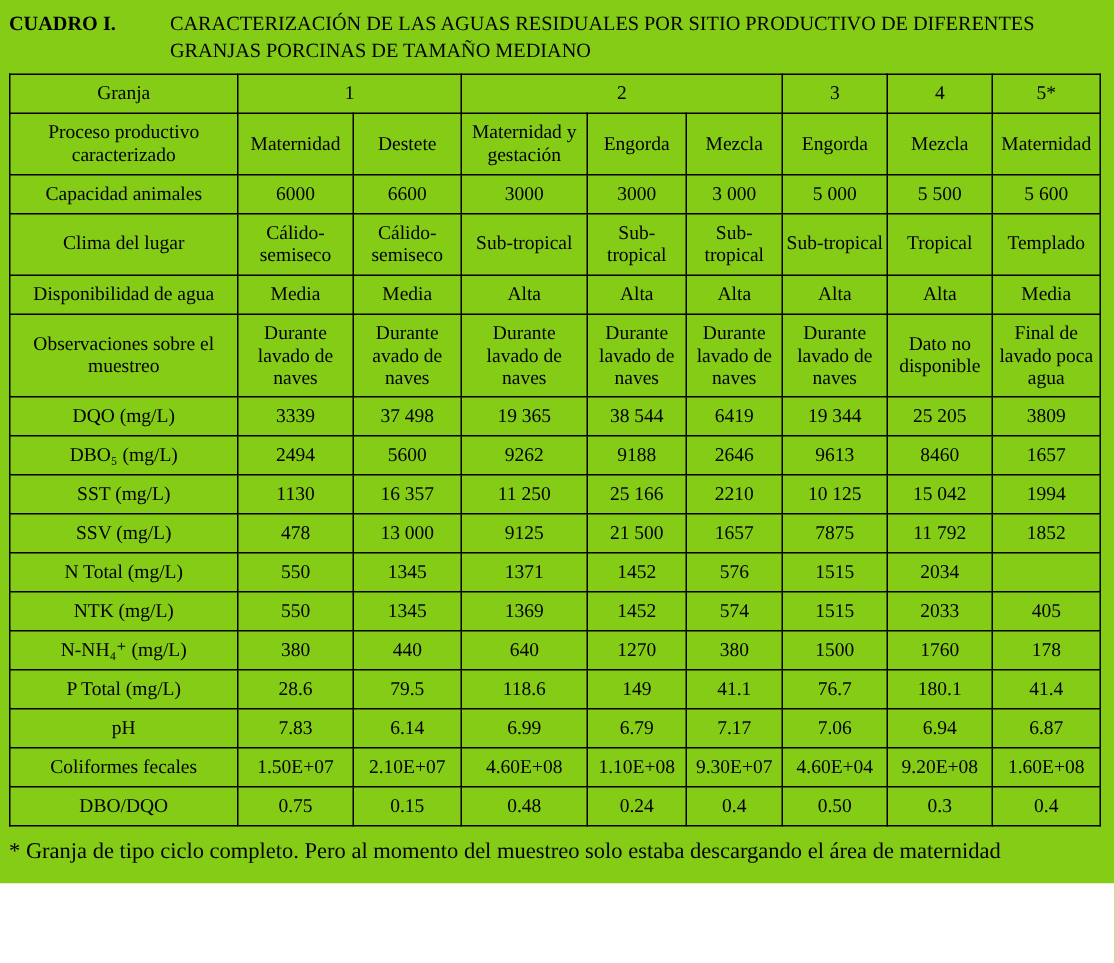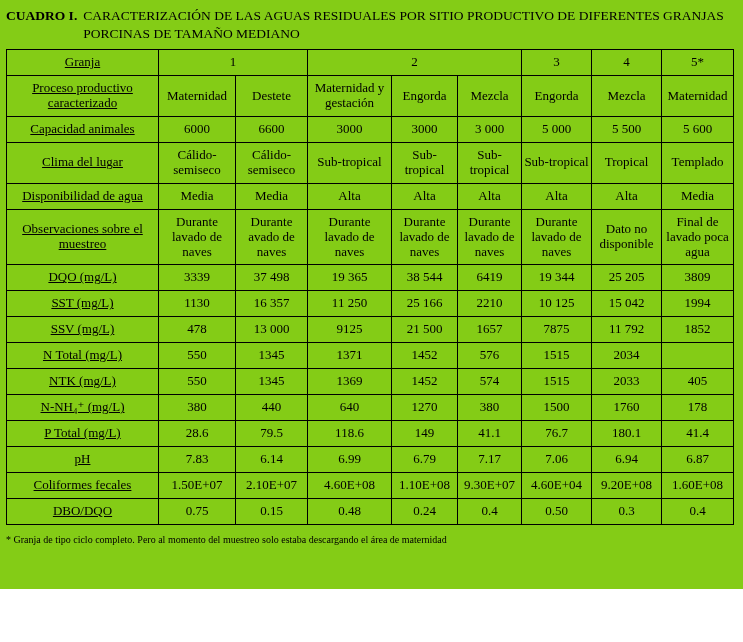--- a/index.html
+++ b/index.html
@@ -23,48 +23,48 @@
     font-size: 13.5px;
     line-height: 1.3;
     margin-bottom: 7px;
   }
   .caption-label {
     font-weight: bold;
     white-space: nowrap;
   }
   .caption-text {
     flex: 1;
+    margin-left: 30px;
   }
   table.data-table {
     border-collapse: collapse;
     width: 100%;
     table-layout: fixed;
   }
   table.data-table td {
     border: 1px solid #000000;
     font-size: 13px;
     line-height: 1.15;
     padding: 5px 2px;
     text-align: center;
     vertical-align: middle;
     overflow-wrap: break-word;
   }
   td.row-label {
     text-align: left;
     padding-left: 5px;
     padding-right: 3px;
-    text-decoration: underline;
   }
   td.group-cell {
     padding-top: 2px;
     padding-bottom: 2px;
     font-size: 13px;
   }
   .footnote {
-    font-size: 10px;
+    font-size: 15px;
     line-height: 1.3;
     margin-top: 8px;
   }
 </style>
 </head>
 <body>
 
 <div class="page">
 
   <div class="caption">
@@ -157,20 +157,31 @@
           <td class="cell">3339</td>
           <td class="cell">37 498</td>
           <td class="cell">19 365</td>
           <td class="cell">38 544</td>
           <td class="cell">6419</td>
           <td class="cell">19 344</td>
           <td class="cell">25 205</td>
           <td class="cell">3809</td>
         </tr>
         <tr>
+          <td class="row-label">DBO₅ (mg/L)</td>
+          <td class="cell">2494</td>
+          <td class="cell">5600</td>
+          <td class="cell">9262</td>
+          <td class="cell">9188</td>
+          <td class="cell">2646</td>
+          <td class="cell">9613</td>
+          <td class="cell">8460</td>
+          <td class="cell">1657</td>
+        </tr>
+        <tr>
           <td class="row-label">SST (mg/L)</td>
           <td class="cell">1130</td>
           <td class="cell">16 357</td>
           <td class="cell">11 250</td>
           <td class="cell">25 166</td>
           <td class="cell">2210</td>
           <td class="cell">10 125</td>
           <td class="cell">15 042</td>
           <td class="cell">1994</td>
         </tr>

